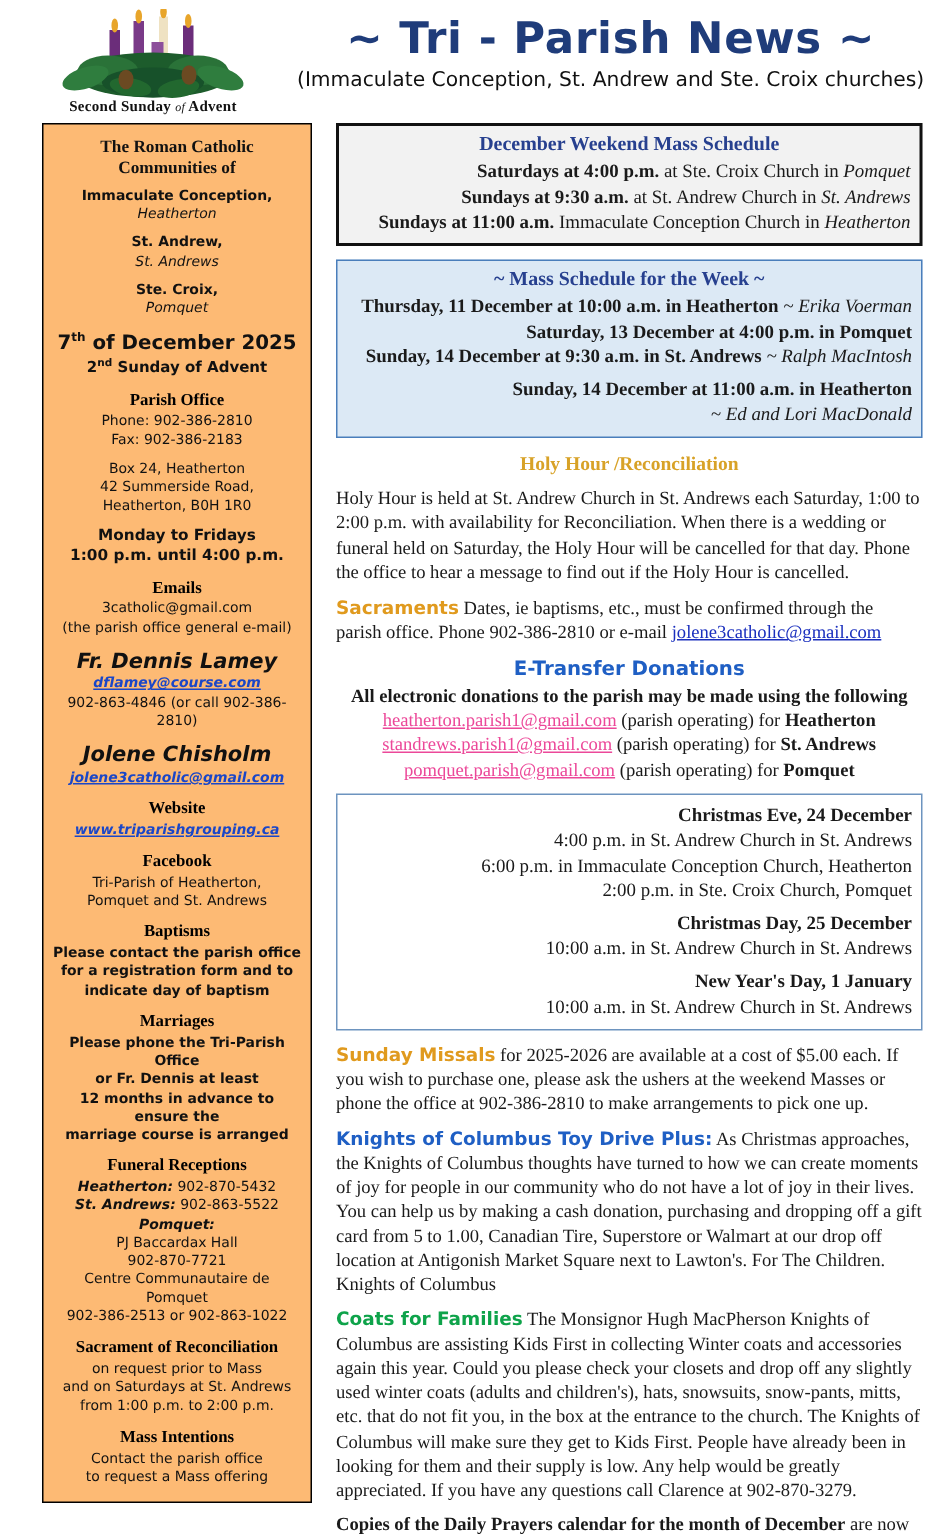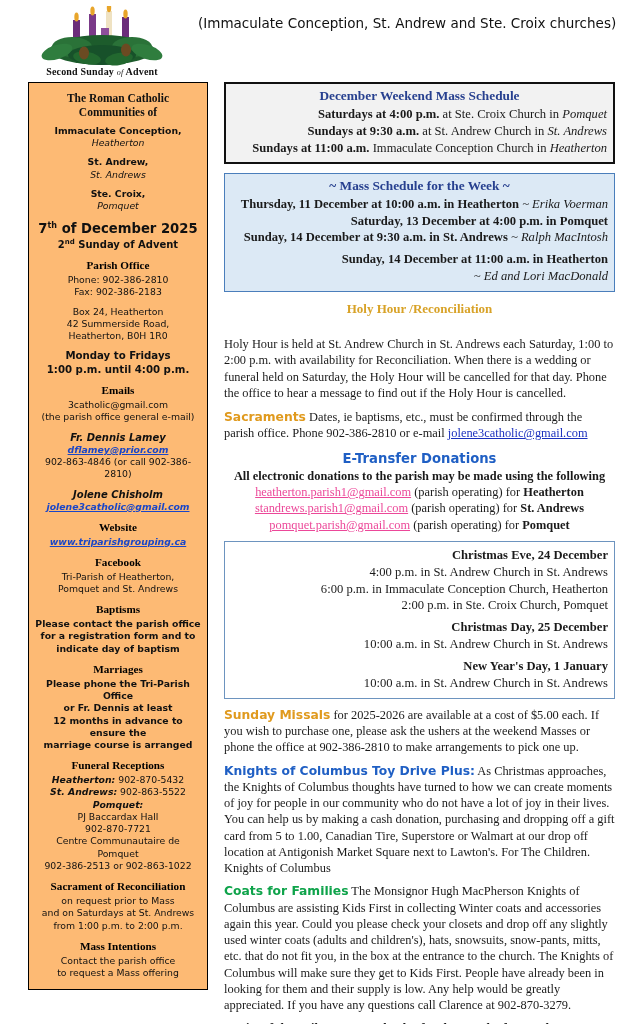--- a/index.html
+++ b/index.html
@@ -130,21 +130,21 @@
   .sb-link {
     color: #1a46c8;
     text-decoration: underline;
     font-style: italic;
     font-weight: bold;
     word-break: break-all;
   }
   .sb-name {
     font-style: italic;
     font-weight: bold;
-    font-size: 10px;
+    font-size: 14px;
   }
   .sb-strong { font-weight: bold; }
 
   
   .box-a {
     border: 2.2px solid #111;
     background: #f2f2f2;
     padding: 4px 6px 5px 6px;
     text-align: center;
     box-sizing: border-box;
@@ -188,21 +188,21 @@
     line-height: 1.31;
     text-align: left;
   }
   .sec.center { text-align: center; }
   .sec-h-gold-c {
     display: block;
     text-align: center;
     color: #d8a227;
     font-weight: bold;
     font-size: 13px;
-    margin-bottom: 19px;
+    margin-bottom: 7px;
   }
   .sec-h-blue-c {
     display: block;
     text-align: center;
     color: #1f5fc4;
     font-weight: bold;
     font-size: 13.2px;
     margin-bottom: 1px;
     font-family: "DejaVu Sans", sans-serif;
   }
@@ -269,20 +269,21 @@
         <ellipse cx="57" cy="47" rx="5" ry="6.5" fill="#6b4a22"></ellipse>
         <ellipse cx="99" cy="44" rx="5" ry="6.5" fill="#6b4a22"></ellipse>
       </svg>
       <div class="wreath-caption">
         <span>Second Sunday</span>
         <i>of</i>
         <span>Advent</span>
       </div>
     </div>
     <div class="title-block">
+      <div class="main-title">~ Tri - Parish News ~</div>
       <div class="sub-title">(Immaculate Conception, St. Andrew and Ste. Croix churches)</div>
     </div>
   </div>
 
   <div class="body-cols">
 
     <div class="sidebar">
       <div class="sb-top">The Roman Catholic Communities of</div>
 
       <div class="sb-line sb-strong">Immaculate Conception,</div>
@@ -306,21 +307,21 @@
       <div class="sb-line">Heatherton, B0H 1R0</div>
       <div class="sb-gap"></div>
       <div class="sb-line sb-strong" style="font-size:10.2px">Monday to Fridays</div>
       <div class="sb-line sb-strong" style="font-size:10.2px">1:00 p.m. until 4:00 p.m.</div>
 
       <div class="sb-h">Emails</div>
       <div class="sb-line">3catholic@gmail.com</div>
       <div class="sb-line">(the parish office general e-mail)</div>
       <div class="sb-gap"></div>
       <div class="sb-line sb-name">Fr. Dennis Lamey</div>
-      <div class="sb-line"><a class="sb-link" href="#">dflamey@prior.com</a></div>
+      <div class="sb-line"><a class="sb-link" href="#">dflamey@course.com</a></div>
       <div class="sb-line">902-863-4846 (or call 902-386-2810)</div>
       <div class="sb-gap"></div>
       <div class="sb-line sb-name">Jolene Chisholm</div>
       <div class="sb-line"><a class="sb-link" href="#">jolene3catholic@gmail.com</a></div>
 
       <div class="sb-h">Website</div>
       <div class="sb-line"><a class="sb-link" href="#">www.triparishgrouping.ca</a></div>
 
       <div class="sb-h">Facebook</div>
       <div class="sb-line">Tri-Parish of Heatherton,</div>

